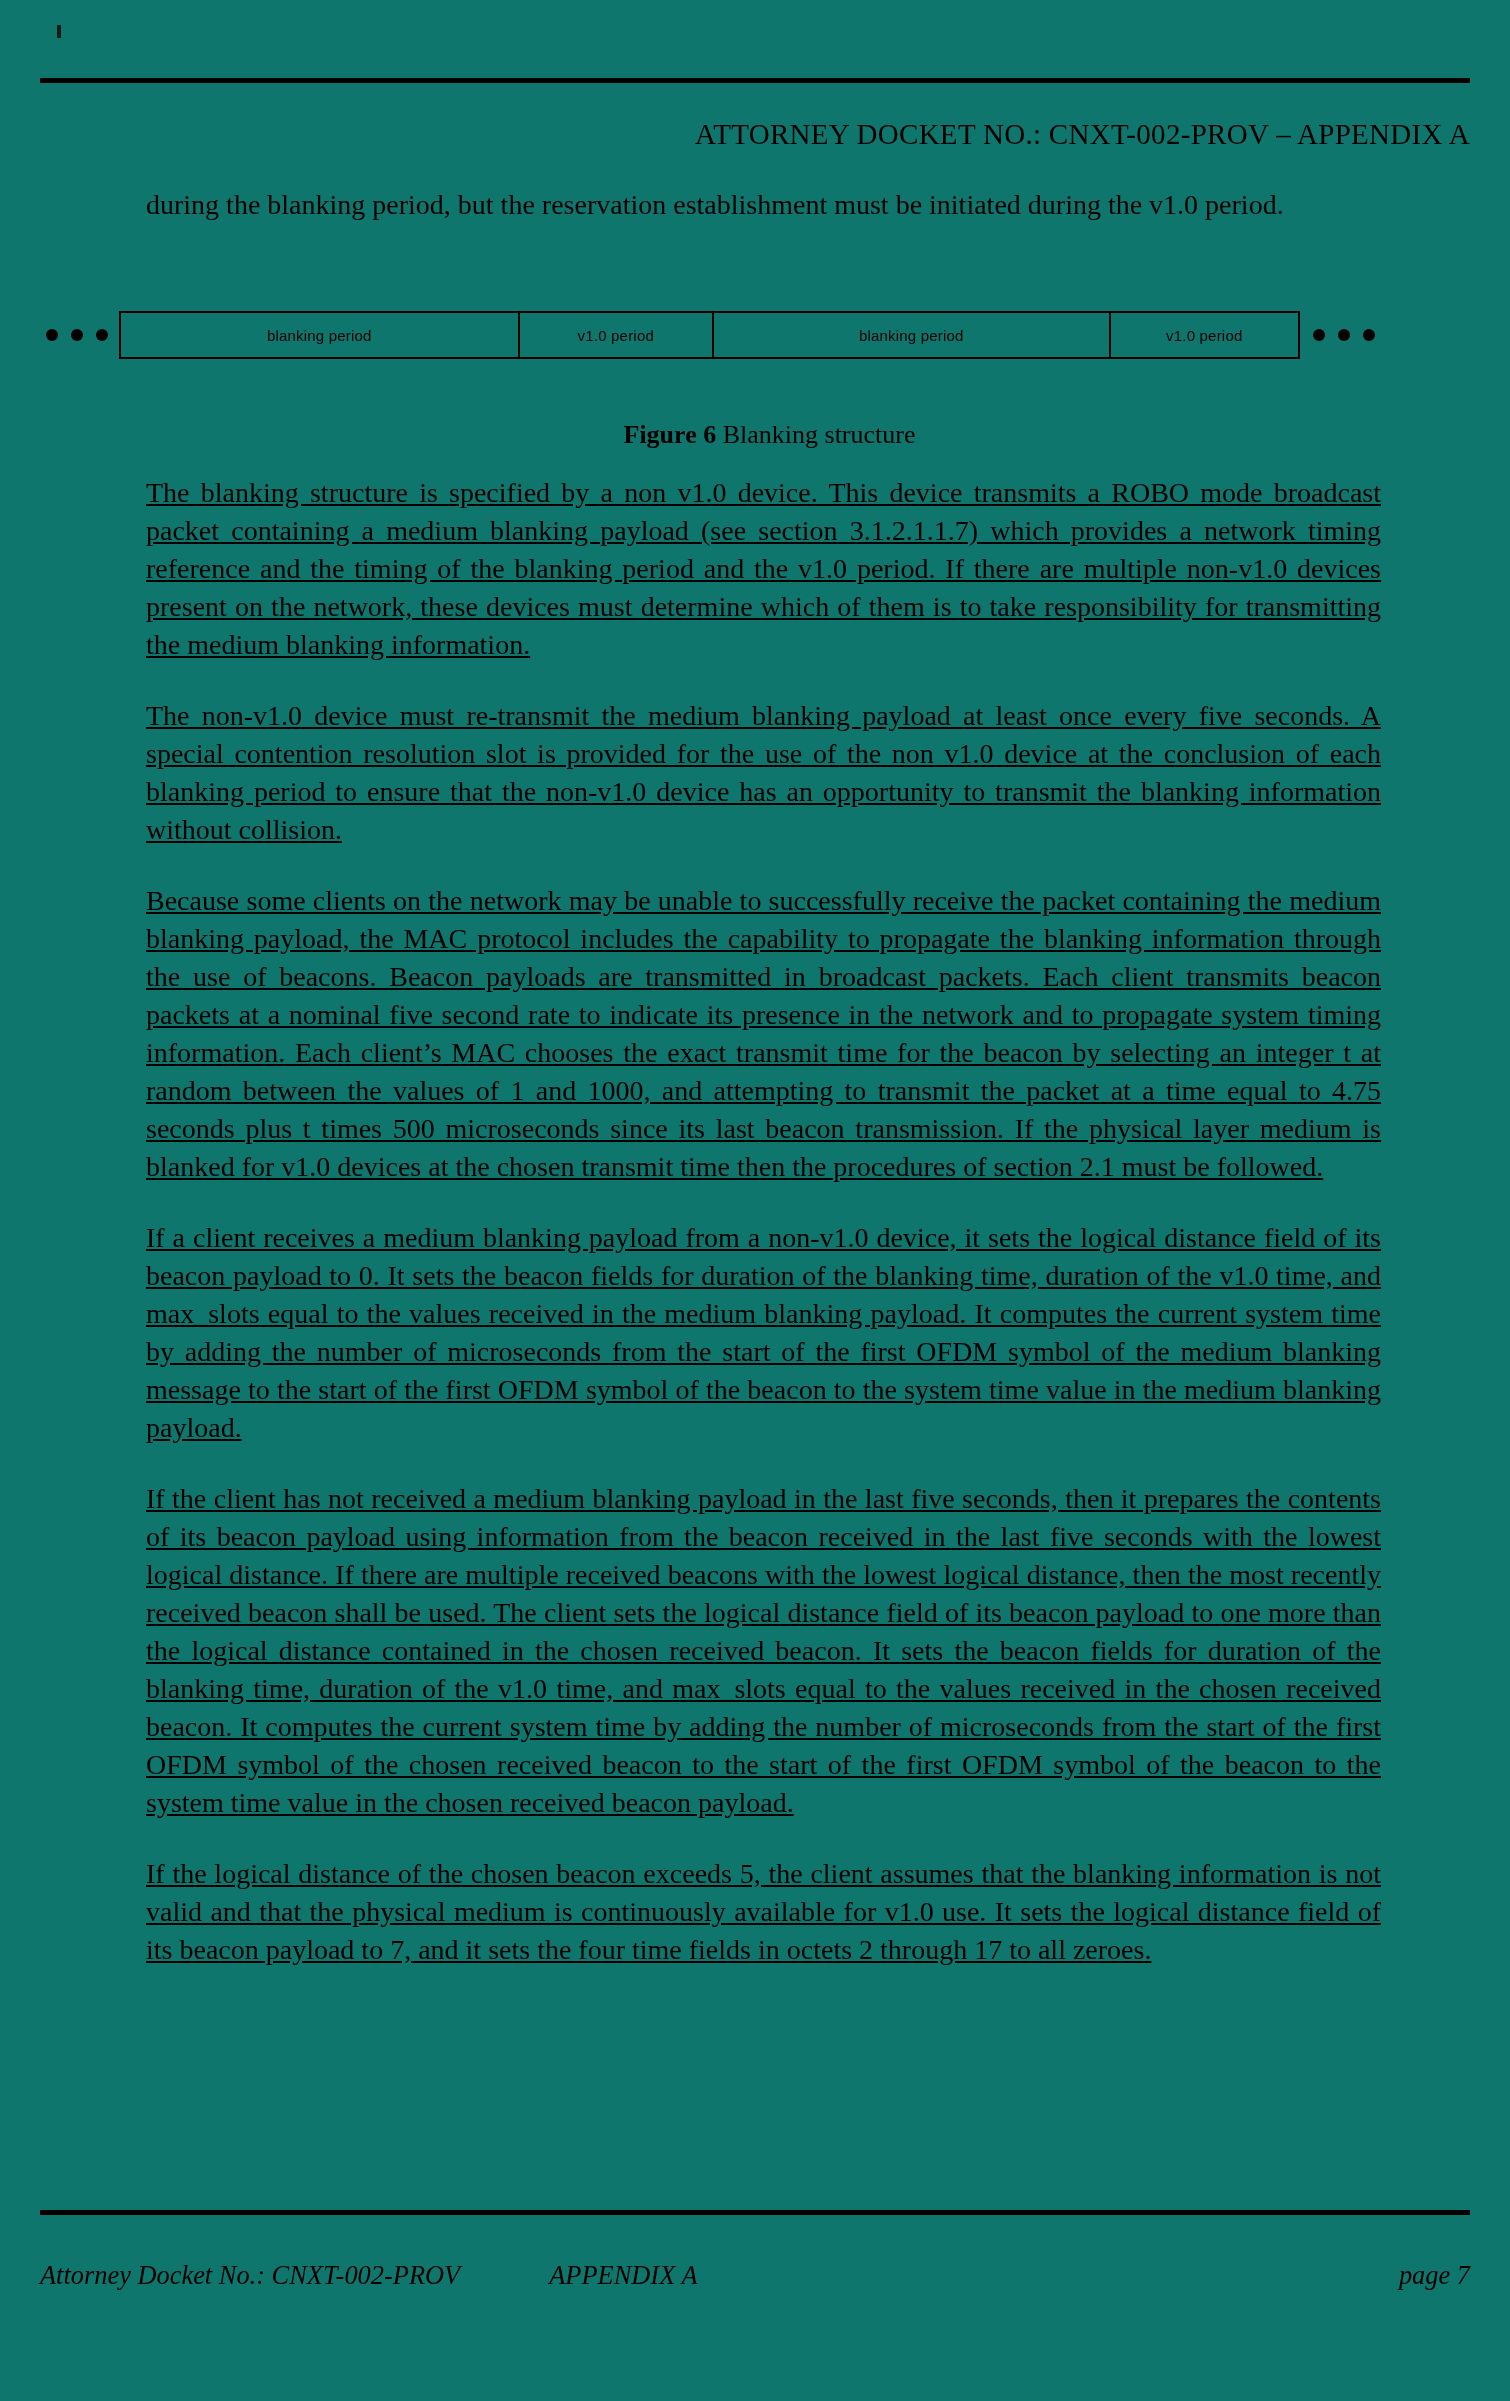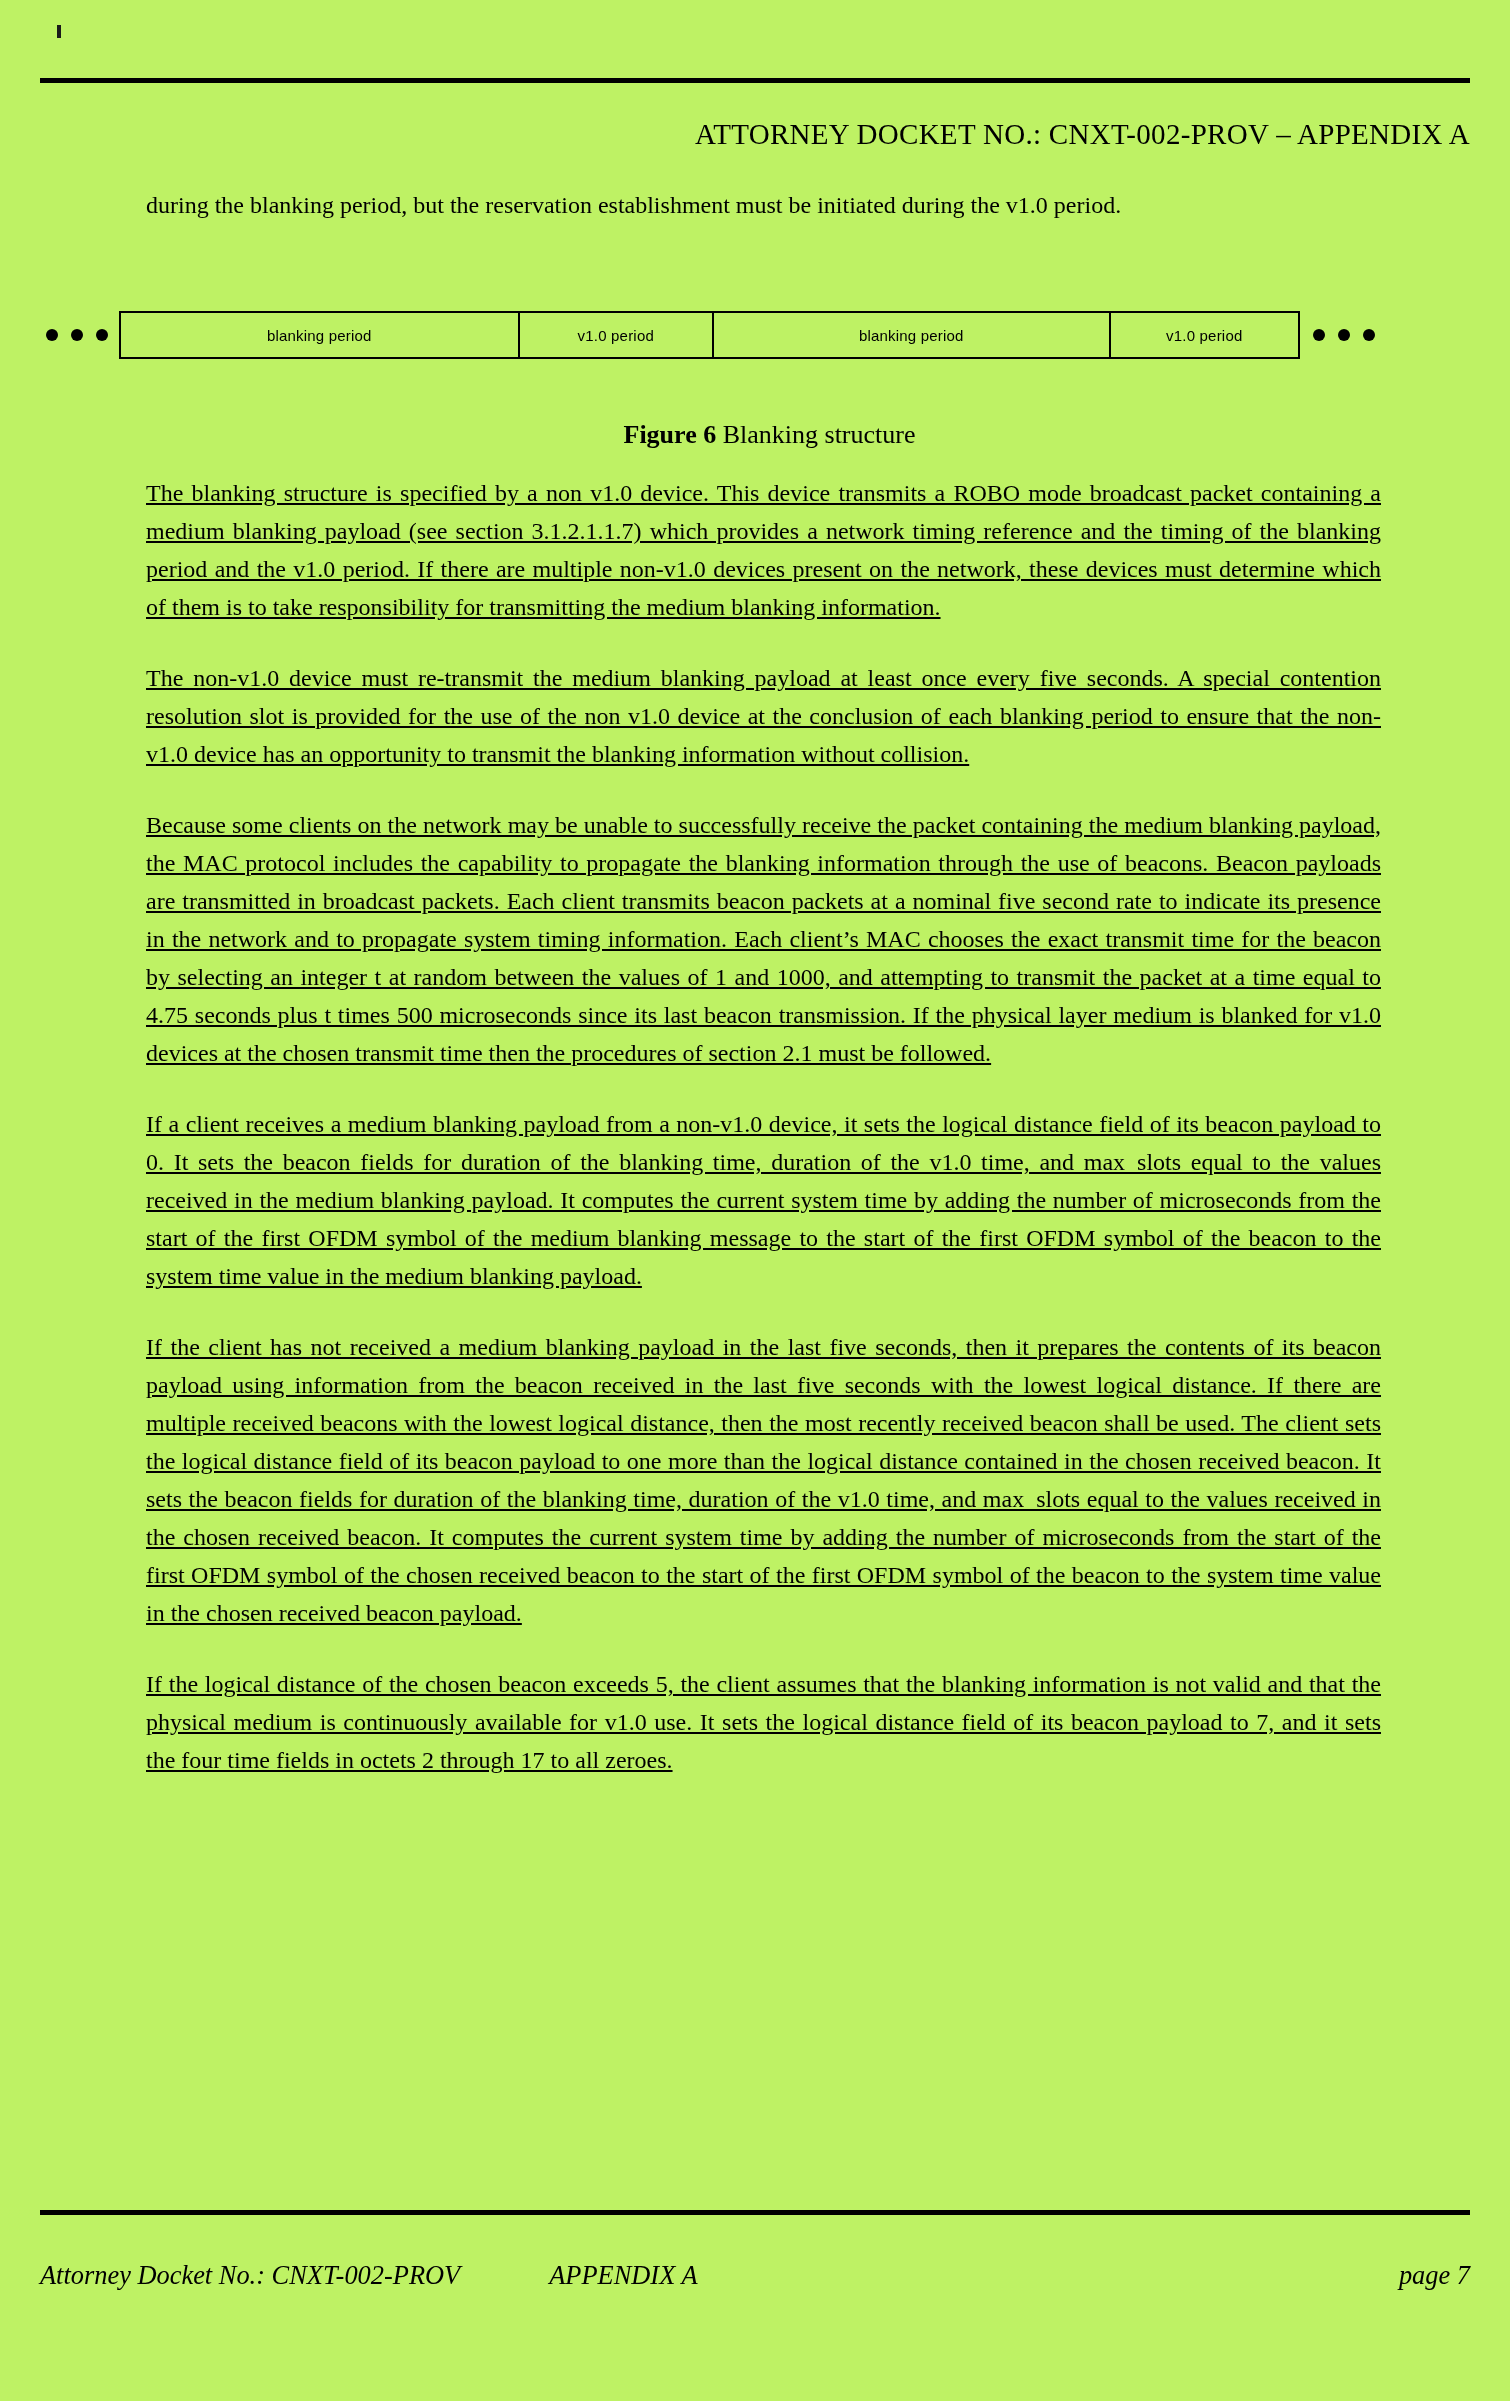--- a/index.html
+++ b/index.html
@@ -9,21 +9,21 @@
     background: #ffffff;
   }
   body {
     font-family: "Liberation Serif", "DejaVu Serif", serif;
     color: #000000;
   }
   .page {
     position: relative;
     width: 1510px;
     height: 2401px;
-    background: #bef264;
+    background: #0f766e;
     overflow: hidden;
     box-sizing: border-box;
   }
 
   
   .scan-mark {
     position: absolute;
     left: 57px;
     top: 25px;
     width: 3.8px;
@@ -56,21 +56,21 @@
 
   .content {
     position: absolute;
     left: 146px;
     top: 186px;
     width: 1247px;
   }
 
   p.body-par {
     margin: 0 12px 0 0;
-    font-size: 24px;
+    font-size: 28px;
     line-height: 38px;
     text-align: justify;
     text-justify: inter-word;
     hyphens: none;
   }
   p.gap { margin-top: 33px; }
 
   
   .figure-block {
     position: absolute;

